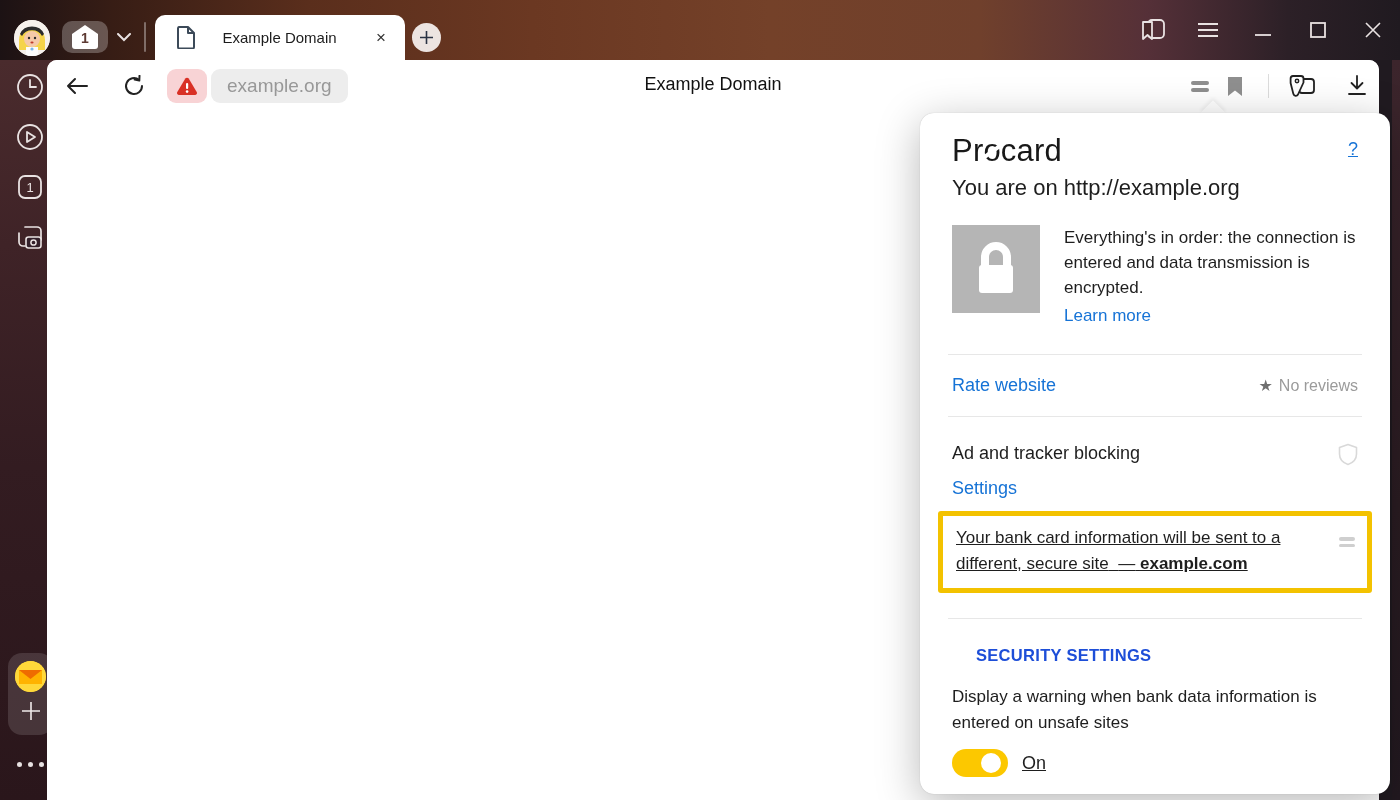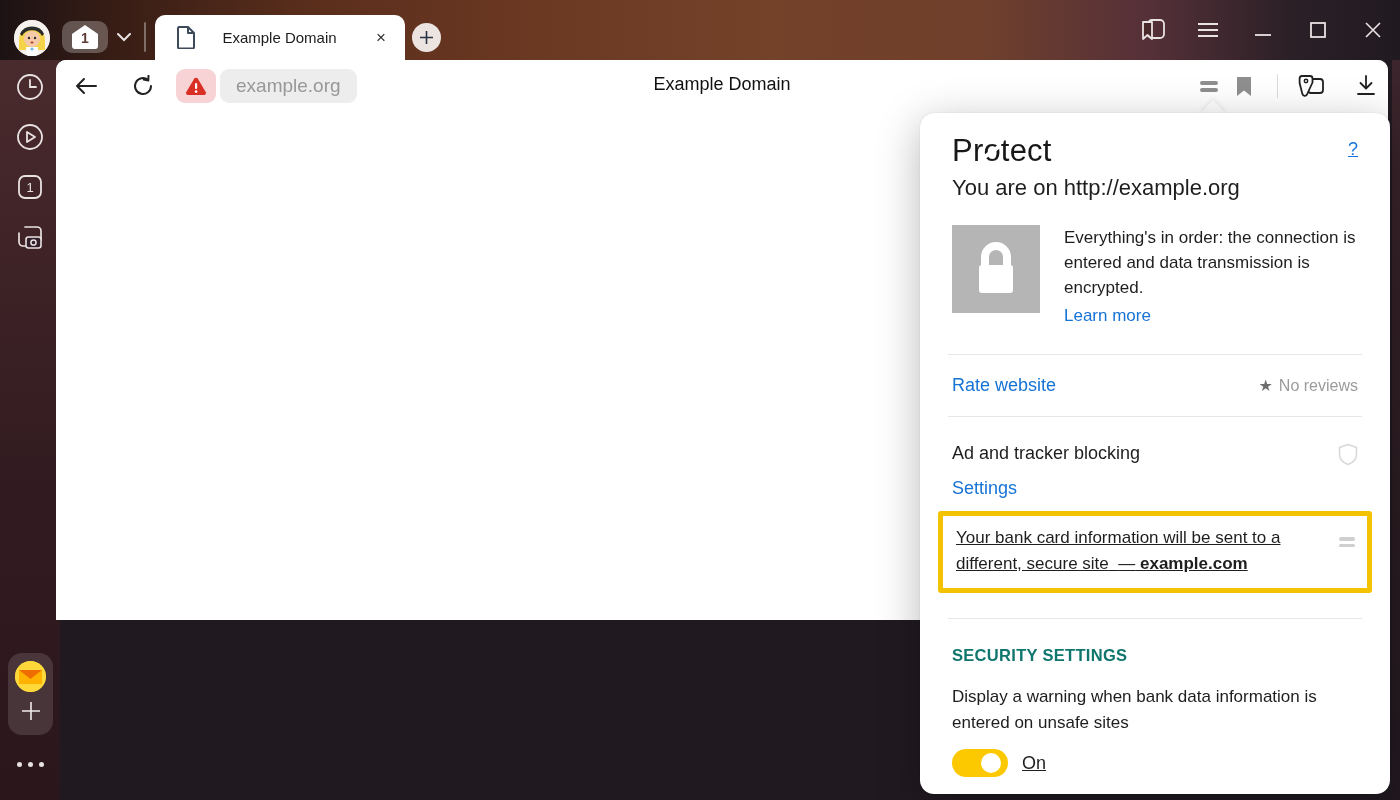--- a/index.html
+++ b/index.html
@@ -40,21 +40,21 @@
   .mail-ic { margin-top:8px; width:31px; height:31px; border-radius:50%; background:#ffd83a; position:relative; overflow:hidden; }
   .dock-plus { margin-top:9px; }
   .dots { position:absolute; left:0; top:702px; width:60px; display:flex; justify-content:center; gap:6px; }
   .dots i { width:5px; height:5px; border-radius:50%; background:#e8e2e2; }
 
   
   .right-strip { position:absolute; left:1392px; top:60px; width:8px; height:740px;
     background:linear-gradient(180deg,#3c252c 0%,#2a1c22 60%,#221920 100%); }
 
   
-  .content { position:absolute; left:56px; top:60px; width:1332px; height:560px; background:#ffffff;
+  .content { position:absolute; left:47px; top:60px; width:1332px; height:740px; background:#ffffff;
     border-radius:10px 10px 0 0;padding-left:17px; }
   .toolbar { position:absolute; left:0; top:0; width:1332px; height:52px; background:#fff; border-radius:10px 10px 0 0; }
   .tb-btn { position:absolute; top:10px; width:32px; height:32px; display:flex; align-items:center; justify-content:center; }
   .warn-badge { position:absolute; left:120px; top:9px; width:40px; height:34px; border-radius:9px;
     background:#f8d3d5; display:flex; align-items:center; justify-content:center; }
   .url-pill { position:absolute; left:164px; top:9px; height:34px; border-radius:9px; background:#ededed;
     display:flex; align-items:center; padding:0 16px; font-size:19px; color:#989898; }
   .page-title { position:absolute; left:50%; top:14px; transform:translateX(-50%); font-size:18px; color:#111; white-space:nowrap; }
   .tb-sep { position:absolute; left:1221px; top:14px; width:1px; height:24px; background:#dcdcdc; }
   .pr-bars i { display:block; width:18px; height:4px; border-radius:2px; background:#8f8f8f; margin:3px 0; }
@@ -86,21 +86,21 @@
   .reviews .star { color:#6f6f6f; font-size:16px; }
   .adblock-row { display:flex; justify-content:space-between; align-items:flex-start; margin-top:26px; }
   .adblock-label { font-size:18px; color:#1e1e1e; }
   .settings-link { display:inline-block; margin-top:12px; font-size:18px; }
   .bank-box { margin:12px -14px 0 -14px; border:5px solid var(--accent-yellow,#f3c200); border-radius:3px;
     padding:9px 12px 11px 13px; display:flex; gap:10px; }
   .bank-text { font-size:17px; line-height:26px; color:#1e1e1e; flex:1;text-decoration:underline; }
   .bank-text b { font-weight:bold; }
   .mini-bars i { display:block; width:16px; height:3.5px; border-radius:2px; background:#cfcfcf; margin:3px 0; }
   .d3 { margin-top:25px; }
-  .sec-head { margin-top:27px; font-size:16.5px; font-weight:bold; letter-spacing:0.3px; color:#0f766e; }
+  .sec-head { margin-top:27px; font-size:16.5px; font-weight:bold; letter-spacing:0.3px; color:#1d4ed8;margin-left:24px; }
   .warn-setting { margin-top:19px; font-size:17px; line-height:26px; max-width:434px; color:#1e1e1e; }
   .toggle-row { margin-top:13px; display:flex; align-items:center; gap:14px; }
   .toggle { width:56px; height:28px; border-radius:14px; background:var(--toggle-yellow,#fccb00); position:relative; }
   .toggle .knob { position:absolute; right:7px; top:4px; width:20px; height:20px; border-radius:50%; background:#fff; }
   .toggle-label { font-size:18px; color:#1e1e1e;text-decoration:underline; }
 </style>
 </head>
 <body>
 
 <div class="app">
@@ -286,21 +286,21 @@
         </svg>
       </div>
     </div>
     <div></div>
   </div>
 
   <div class="notch"></div>
   <div class="panel">
 
     <div class="p-head">
-      <div class="p-title"><span>Pr</span><span class="slash-o">o</span><span>tect</span></div>
+      <div class="p-title"><span>Pr</span><span class="slash-o">o</span><span>card</span></div>
       <a class="p-help" href="#">?</a>
     </div>
 
     <div class="p-loc">You are on http://example.org</div>
 
     <div class="p-status">
       <div class="lock-sq">
         <svg width="48" height="54" viewBox="0 0 48 54">
           <path d="M13 24 V15 a11 11 0 0 1 22 0 v9" fill="none" stroke="#fff" stroke-width="8"></path>
           <rect x="7" y="23" width="34" height="28" rx="3" fill="#fff"></rect>

